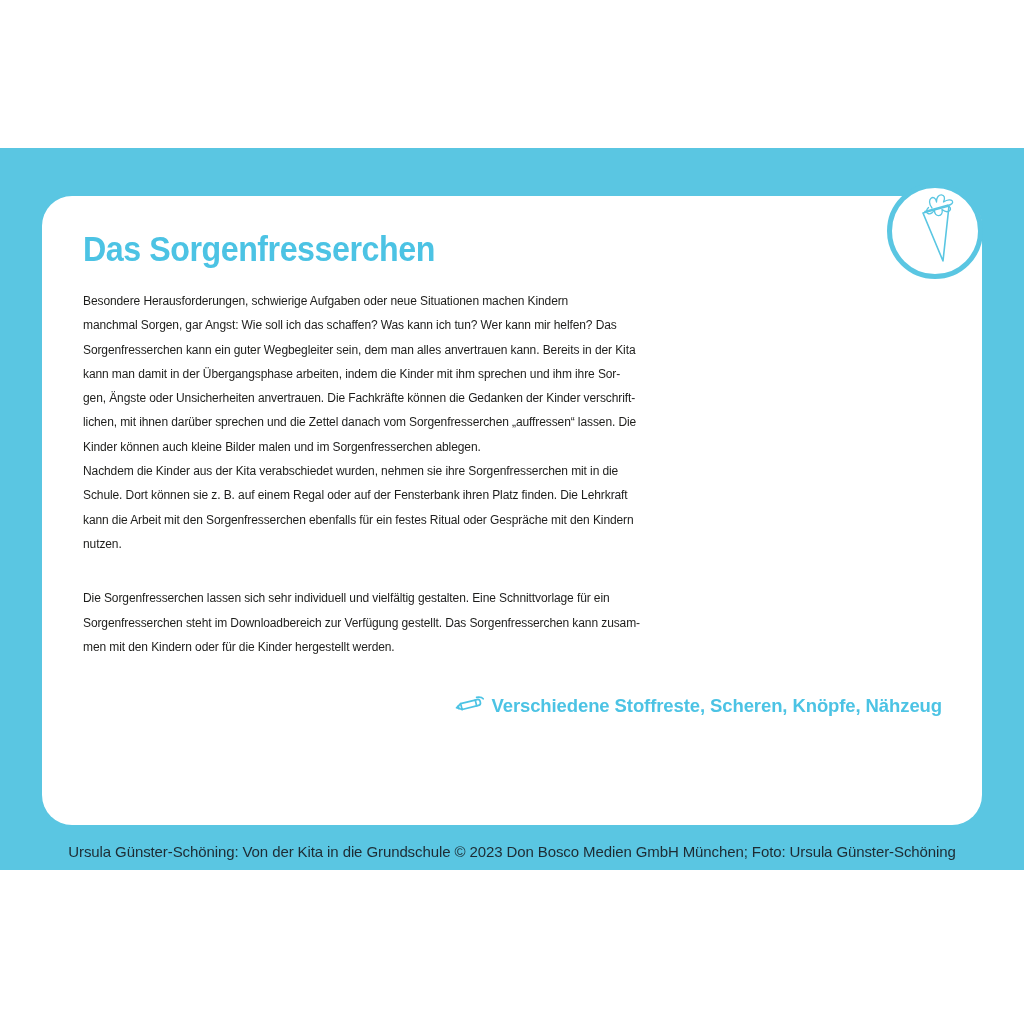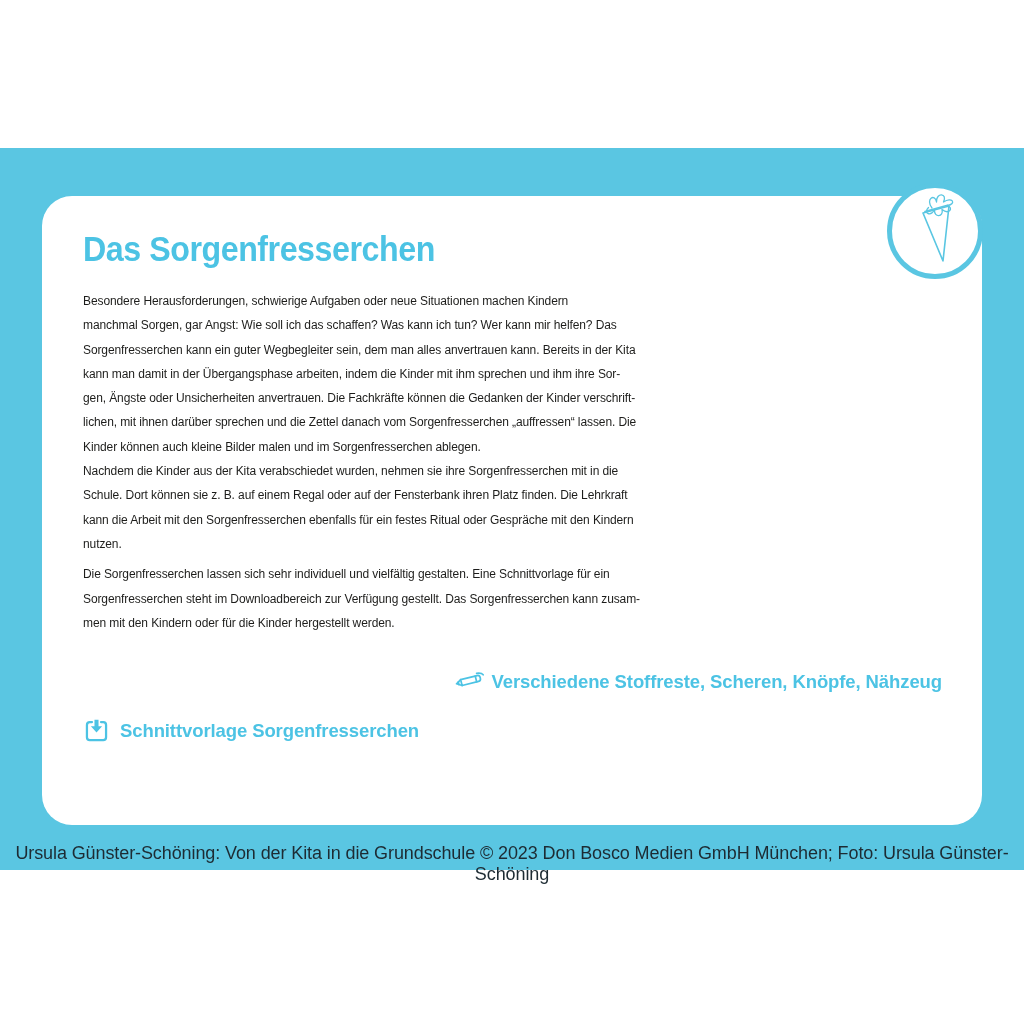--- a/index.html
+++ b/index.html
@@ -26,41 +26,41 @@
     letter-spacing:-0.5px;
     transform:scaleX(0.92);transform-origin:left center;
     white-space:nowrap;
   }
   .body-text{
     color:#1d1d1b;
     font-size:12px;line-height:24.3px;
     letter-spacing:-0.1px;
     white-space:pre-line;
   }
-  .para2{margin-top:6px;}
+  .para2{margin-top:30px;}
   .bullet-row{
     display:flex;align-items:center;
     color:#4cc3e4;font-weight:bold;font-size:18.5px;
     letter-spacing:-0.1px;
   }
   .bullet-row .ico{
     width:37px;flex:0 0 37px;display:flex;align-items:center;justify-content:flex-start;
   }
   .row-materials{margin-top:33px;justify-content:flex-end;}
   .row-download{margin-top:21px;}
   .badge{
     position:absolute;left:887px;top:183px;width:96px;height:96px;
     background:#ffffff;border:5px solid #5ac6e2;border-radius:50%;
     box-sizing:border-box;
     display:flex;align-items:center;justify-content:center;
   }
   .footer-credit{
     position:absolute;left:0;top:843px;width:1024px;
     text-align:center;
-    color:#1d2b33;font-size:18px;letter-spacing:-0.1px;
+    color:#1d2b33;font-size:15px;letter-spacing:-0.1px;
   }
 </style>
 </head>
 <body>
 
 <div class="band"></div>
 
 <div class="card">
   <h1 class="page-title">Das Sorgenfresserchen</h1>
 
@@ -89,29 +89,20 @@
           <path d="M4.6 11.2 L4.6 13.8"></path>
           <path d="M22.5 9.5 V15.5"></path>
           <path d="M11 9.5 V15.5" opacity="0.001"></path>
           <path d="M24.5 7.2 Q29.5 7.8 30.5 10.2" fill="none"></path>
         </g>
       </svg>
     </span>
     <span>Verschiedene Stoffreste, Scheren, Knöpfe, Nähzeug</span>
   </div>
 
-  <div class="bullet-row row-download">
-    <span class="ico">
-      <svg width="27" height="27" viewBox="0 0 24 24" fill="none">
-        <path d="M8 4.5 H6 Q3.5 4.5 3.5 7 V18 Q3.5 20.5 6 20.5 H18 Q20.5 20.5 20.5 18 V7 Q20.5 4.5 18 4.5 H16" stroke="#4cc3e4" stroke-width="2" fill="none" stroke-linecap="round"></path>
-        <path d="M10.2 2.5 H13.8 V8.2 H17 L12 13.8 L7 8.2 H10.2 Z" fill="#4cc3e4"></path>
-      </svg>
-    </span>
-    <span>Schnittvorlage Sorgenfresserchen</span>
-  </div>
 </div>
 
 <div class="badge">
   <span>
     <svg width="72" height="76" viewBox="0 0 72 76" fill="none" stroke="#5ac6e2" stroke-width="1.6" stroke-linecap="round" stroke-linejoin="round">
       <path d="M24 22 L50 15 L44 70 Z" fill="none"></path>
       <path d="M26 20.5 L48.5 14.2"></path>
       <path d="M33 17 C26 8 36 2 37.5 11 C37 1 49 2 44.5 11 C53 5 58 13 48.5 14.5 C55 17 50 24 43 18.5 C45 26 35 27 35.5 19 C31 26 24 22 29.5 16.5" fill="none" stroke-width="1.3"></path>
     </svg>
   </span>

